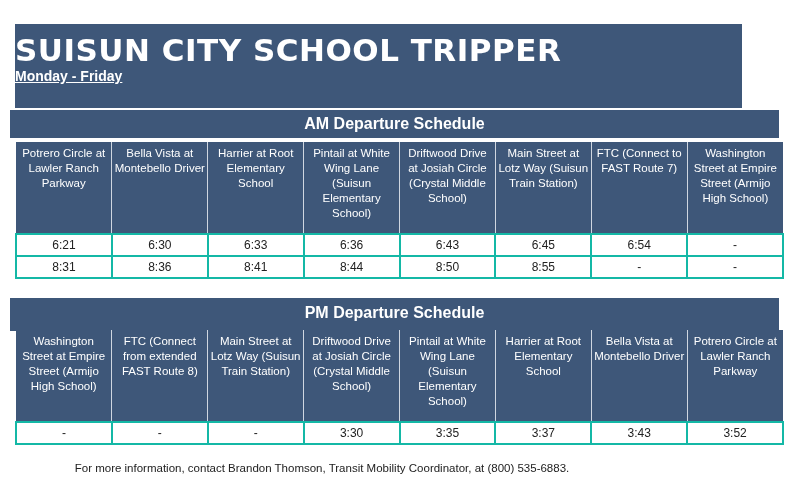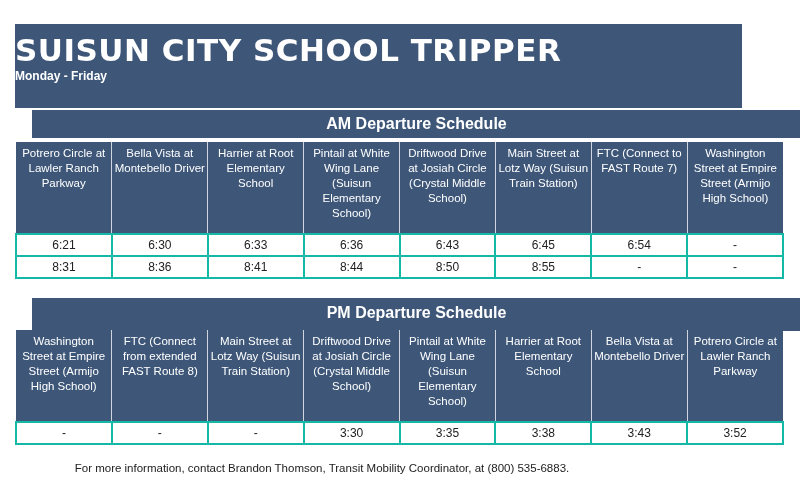--- a/index.html
+++ b/index.html
@@ -1,23 +1,23 @@
 <!DOCTYPE html>
 <html><head>
 <meta charset="utf-8">
 <style>
   * { box-sizing: border-box; margin: 0; padding: 0; }
   html, body { width: 800px; height: 493px; background: #ffffff; overflow: hidden; }
   body { font-family: "Liberation Sans", sans-serif; position: relative; }
   .navy { background: #3e5779; color: #ffffff; }
   #title-block { position: absolute; left: 15px; top: 24px; width: 727px; height: 84px; text-align: left; }
   #title-block .main-title { font-family: "DejaVu Sans", sans-serif; font-weight: bold; font-size: 31px; letter-spacing: 0.5px; line-height: 34px; padding-top: 9px; }
-  #title-block .subtitle { font-weight: bold; font-size: 12px; line-height: 18px; }
+  #title-block .subtitle { font-weight: bold; font-size: 14px; line-height: 18px; text-decoration: underline; }
   #title-block .effective { font-weight: bold; font-size: 13px; line-height: 16px; }
-  .section-head { position: absolute; left: 32px; width: 769px; text-align: center; font-weight: bold; font-size: 16px; }
+  .section-head { position: absolute; left: 10px; width: 769px; text-align: center; font-weight: bold; font-size: 16px; }
   #am-head { top: 110px; height: 28px; line-height: 28px; }
   #pm-head { top: 298px; height: 33px; line-height: 30px; }
   table.sched { position: absolute; left: 15px; width: 769px; border-collapse: collapse; table-layout: fixed; }
   #am-table { top: 142px; }
   #pm-table { top: 330px; }
   table.sched th { background: #3e5779; color: #fff; font-weight: normal; font-size: 11.5px; line-height: 15px; vertical-align: top; padding: 4px 2px 12px; border-left: 1px solid #cfd6e0; }
   table.sched th:first-child { border-left: none; }
   #am-table th { height: 73px; }
   #pm-table th { height: 70px; }
   table.sched td { font-size: 12px; text-align: center; color: #222; border: 2px solid #14b8a6; height: 21px; line-height: 20px; }
@@ -83,20 +83,20 @@
         <th>Potrero Circle at Lawler Ranch Parkway</th>
       </tr>
     </thead>
   <tbody id="pm-body">
       <tr>
         <td>-</td>
         <td>-</td>
         <td>-</td>
         <td>3:30</td>
         <td>3:35</td>
-        <td>3:38</td>
+        <td>3:37</td>
         <td>3:43</td>
         <td>3:52</td>
       </tr>
     </tbody>
 </table>
 
 <div id="footer">For more information, contact Brandon Thomson, Transit Mobility Coordinator, at (800) 535-6883.</div>
 
 </body></html>

